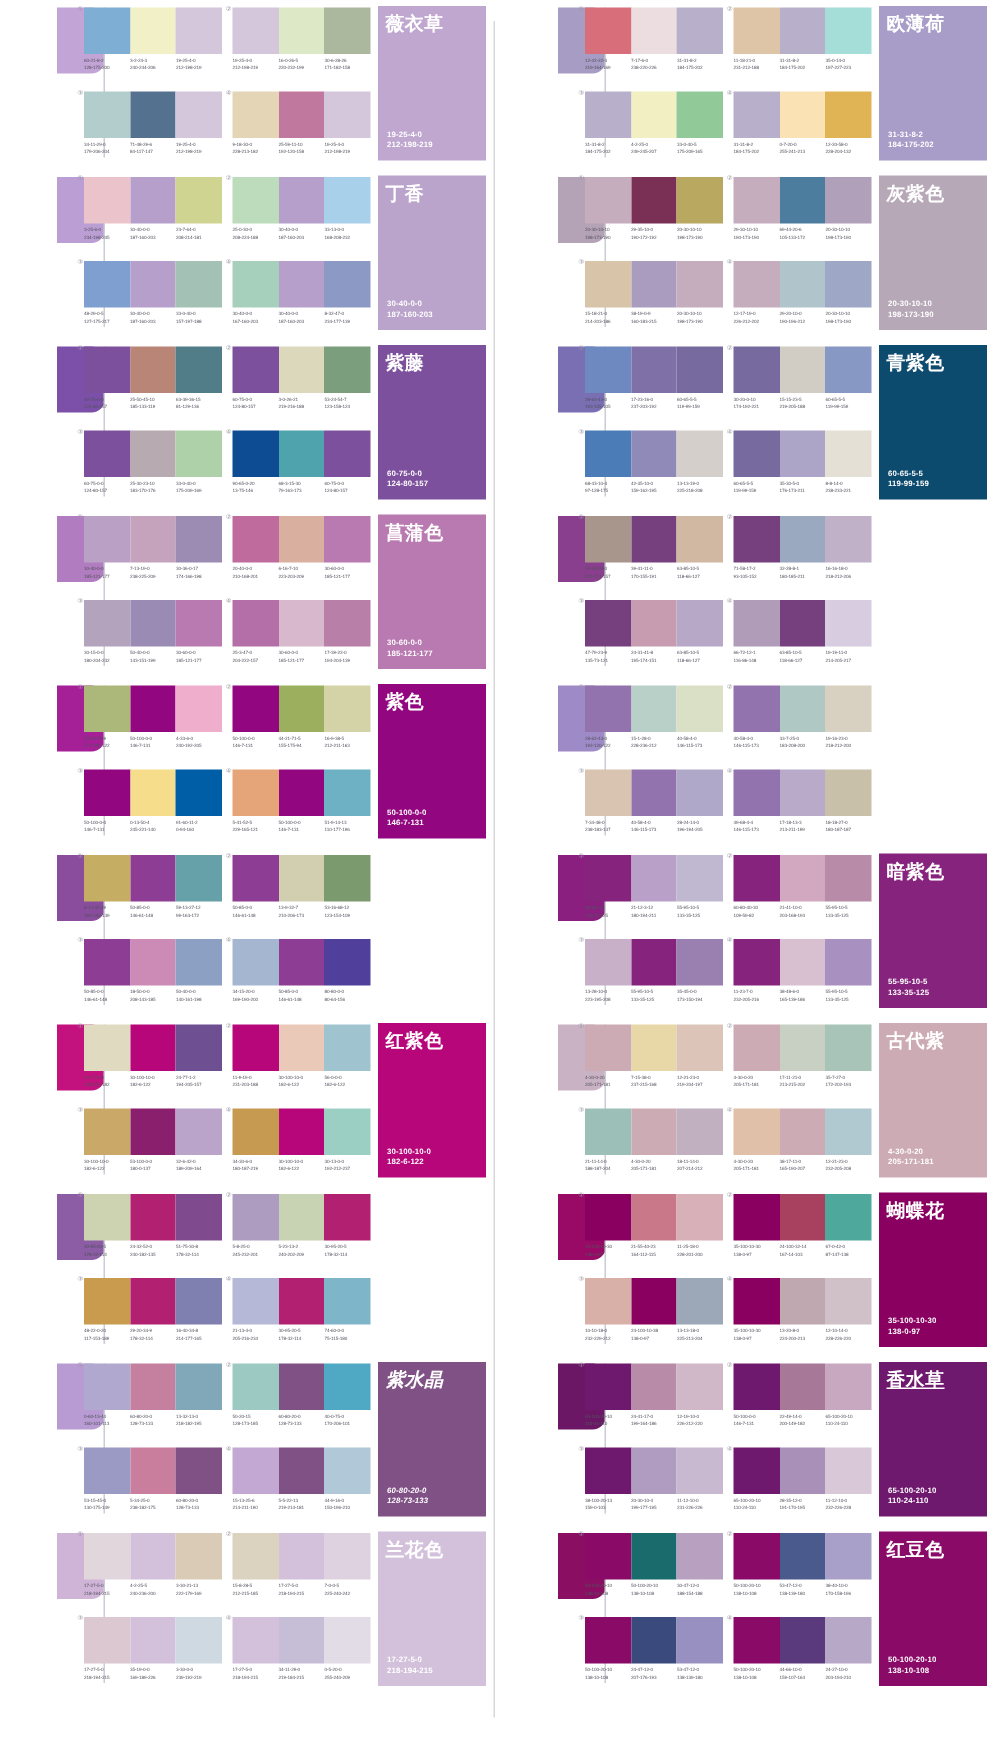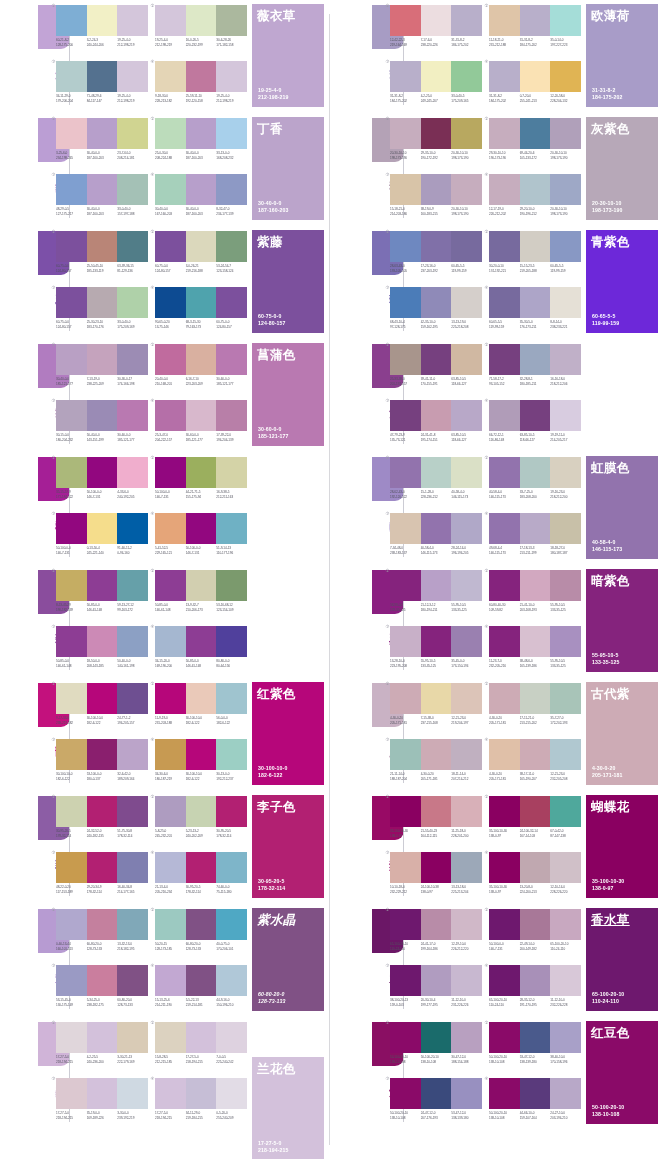--- a/index.html
+++ b/index.html
@@ -680,20 +680,27 @@
                 <div class="code-line">50-100-0-0</div>
                 <div class="code-line">146-7-131</div>
               </div>
               <div class="code-cell">
                 <div class="code-line">51-9-14-13</div>
                 <div class="code-line">110-177-196</div>
               </div>
             </div>
           </div>
         </div>
+        <div class="panel" style="background: rgb(146, 7, 127);">
+          <div class="panel-title" style="color: rgb(255, 255, 255);">紫色</div>
+          <div class="panel-codes">
+            <div class="panel-code-line" style="color: rgb(255, 255, 255);">50-100-0-0</div>
+            <div class="panel-code-line" style="color: rgb(255, 255, 255);">146-7-131</div>
+          </div>
+        </div>
       </div>
       <div class="block">
         <div class="tab-wrap">
           <div class="tab-chip" style="background: rgb(138, 77, 157);"></div>
           <div class="tab-rule"></div>
           <div class="cat-label" style="color: rgb(143, 79, 160);">别致</div>
         </div>
         <div class="groups">
           <div class="group g0">
             <div class="gnum">①</div>
@@ -978,27 +985,20 @@
                 <div class="code-line">30-95-20-5</div>
                 <div class="code-line">178-32-114</div>
               </div>
               <div class="code-cell">
                 <div class="code-line">74-60-0-0</div>
                 <div class="code-line">75-115-180</div>
               </div>
             </div>
           </div>
         </div>
-        <div class="panel" style="background: rgb(178, 32, 114);">
-          <div class="panel-title" style="color: rgb(255, 255, 255);">李子色</div>
-          <div class="panel-codes">
-            <div class="panel-code-line" style="color: rgb(255, 255, 255);">30-95-20-5</div>
-            <div class="panel-code-line" style="color: rgb(255, 255, 255);">178-32-114</div>
-          </div>
-        </div>
       </div>
       <div class="block">
         <div class="tab-wrap">
           <div class="tab-chip" style="background: rgb(183, 155, 210);"></div>
           <div class="tab-rule"></div>
           <div class="cat-label" style="color: rgb(185, 154, 212);">直觉</div>
         </div>
         <div class="groups">
           <div class="group g0">
             <div class="gnum">①</div>
@@ -1186,21 +1186,21 @@
                 <div class="code-line">34-11-29-0</div>
                 <div class="code-line">219-184-215</div>
               </div>
               <div class="code-cell">
                 <div class="code-line">0-5-20-0</div>
                 <div class="code-line">255-240-209</div>
               </div>
             </div>
           </div>
         </div>
-        <div class="panel" style="background: rgb(211, 193, 219); margin-top: 36px;">
+        <div class="panel" style="background: rgb(211, 193, 219);">
           <div class="panel-title" style="color: rgb(255, 255, 255);">兰花色</div>
           <div class="panel-codes">
             <div class="panel-code-line" style="color: rgb(255, 255, 255);">17-27-5-0</div>
             <div class="panel-code-line" style="color: rgb(255, 255, 255);">218-194-215</div>
           </div>
         </div>
       </div>
     </div>
   <div class="column col-right">
       <div class="block">
@@ -1500,21 +1500,21 @@
                 <div class="code-line">35-30-5-0</div>
                 <div class="code-line">176-173-211</div>
               </div>
               <div class="code-cell">
                 <div class="code-line">8-8-14-0</div>
                 <div class="code-line">238-233-221</div>
               </div>
             </div>
           </div>
         </div>
-        <div class="panel" style="background: #6d28d9;">
+        <div class="panel" style="background: #0c4a6e;">
           <div class="panel-title" style="color: rgb(255, 255, 255);">青紫色</div>
           <div class="panel-codes">
             <div class="panel-code-line" style="color: rgb(255, 255, 255);">60-65-5-5</div>
             <div class="panel-code-line" style="color: rgb(255, 255, 255);">119-99-159</div>
           </div>
         </div>
       </div>
       <div class="block">
         <div class="tab-wrap">
           <div class="tab-chip" style="background: rgb(138, 63, 142);"></div>
@@ -1701,27 +1701,20 @@
                 <div class="code-line">17-18-13-3</div>
                 <div class="code-line">213-211-199</div>
               </div>
               <div class="code-cell">
                 <div class="code-line">18-18-27-0</div>
                 <div class="code-line">180-187-187</div>
               </div>
             </div>
           </div>
         </div>
-        <div class="panel" style="background: rgb(146, 115, 173);">
-          <div class="panel-title" style="color: rgb(255, 255, 255);">虹膜色</div>
-          <div class="panel-codes">
-            <div class="panel-code-line" style="color: rgb(255, 255, 255);">40-58-4-0</div>
-            <div class="panel-code-line" style="color: rgb(255, 255, 255);">146-115-173</div>
-          </div>
-        </div>
       </div>
       <div class="block">
         <div class="tab-wrap">
           <div class="tab-chip" style="background: rgb(138, 31, 128);"></div>
           <div class="tab-rule"></div>
           <div class="cat-label" style="color: rgb(141, 32, 130);">典雅</div>
         </div>
         <div class="groups">
           <div class="group g0">
             <div class="gnum">①</div>

